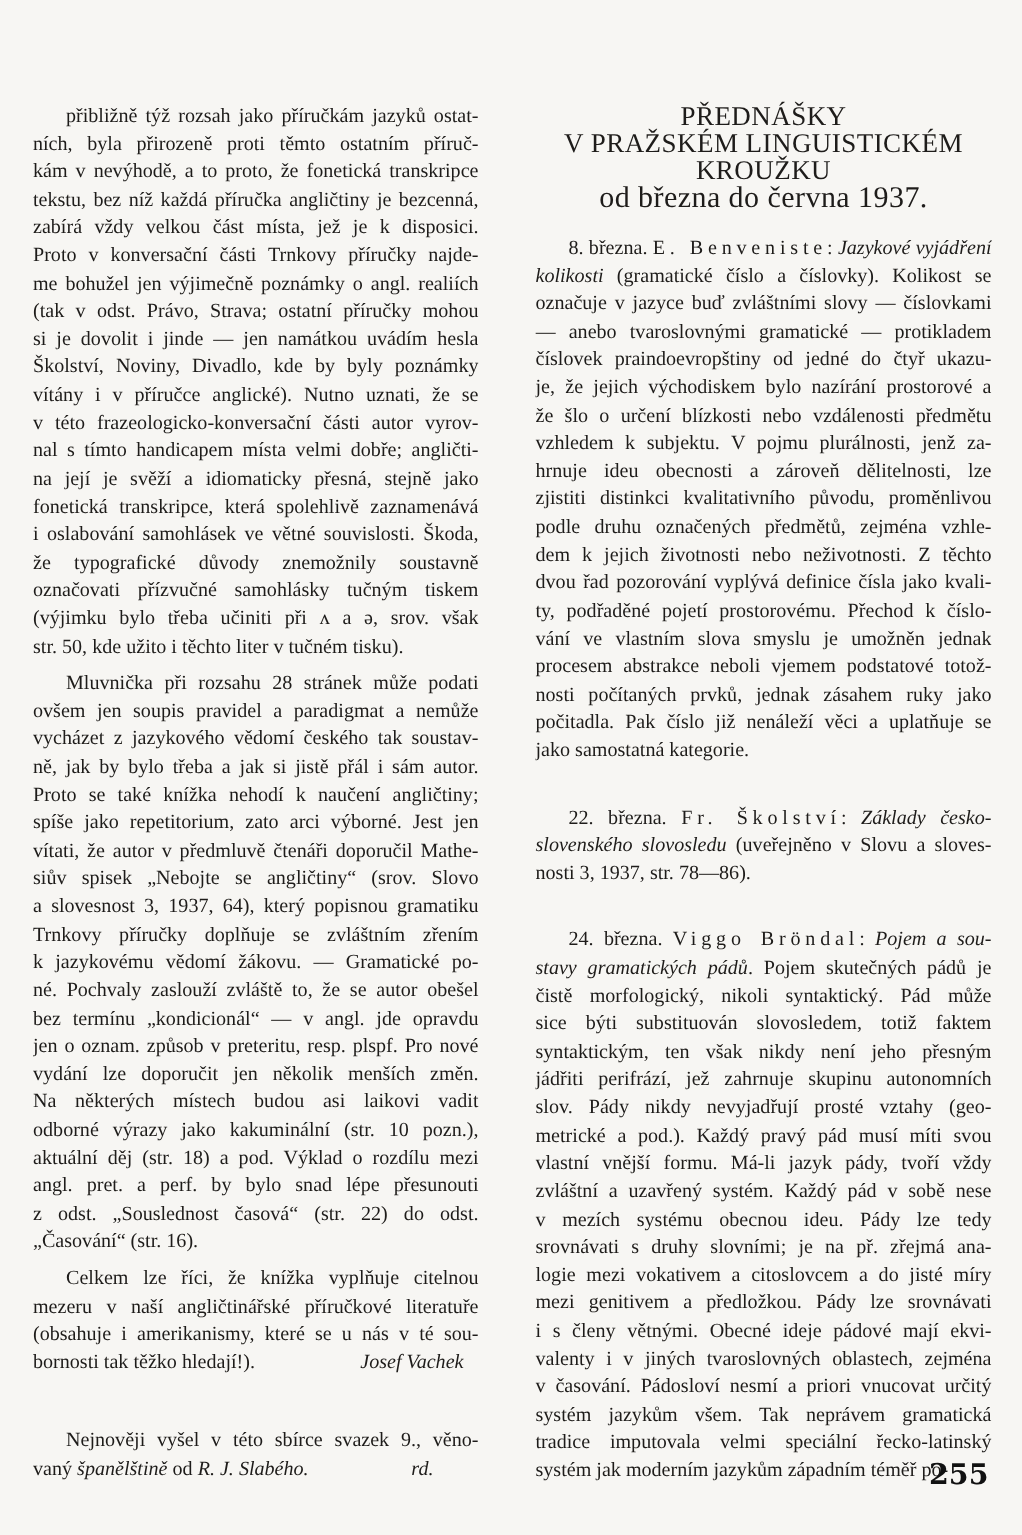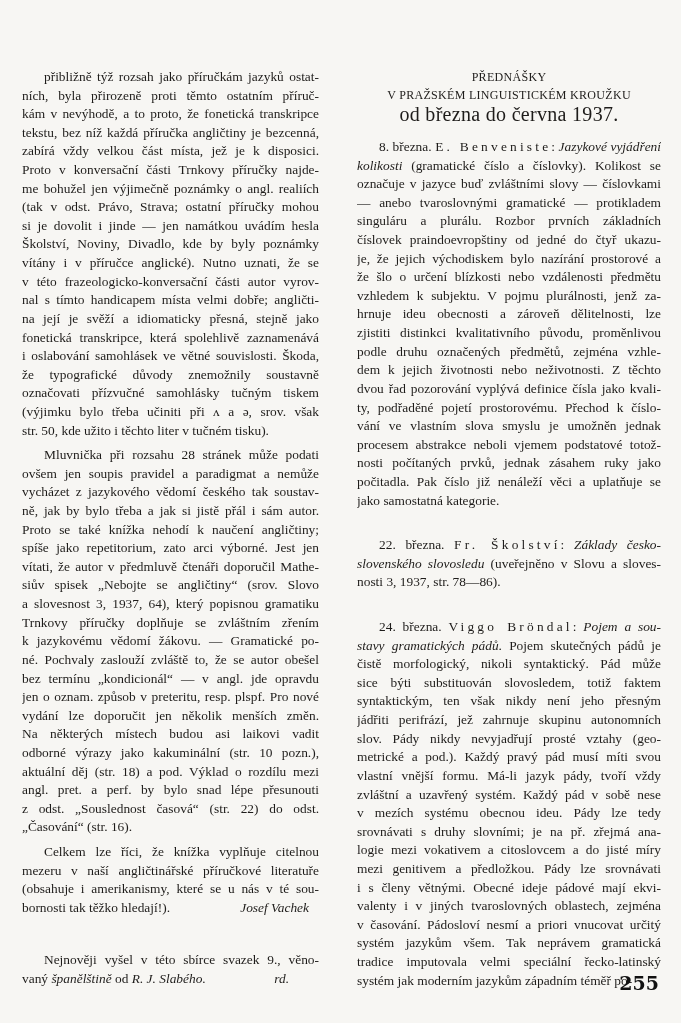--- a/index.html
+++ b/index.html
@@ -11,21 +11,21 @@
   .left { left: 22px; width: 297px; }
   .right { left: 357px; width: 304px; }
   .line {
     display: block; font-size: 12.2px; line-height: 18.62px; white-space: nowrap;
     text-align: justify; text-align-last: justify; height: 18.62px; overflow: hidden;
     font-family: "Liberation Serif", serif; font-size: 13.4px;
   }
   .line.last { text-align-last: left; }
   .line.indent { padding-left: 22px; }
   .gap2 { height: 34px; }
-  .heading { text-align: center; font-family: "Liberation Serif", serif; font-size: 12px; line-height: 18px; letter-spacing: 0.3px; }
+  .heading { text-align: center; font-family: "Liberation Serif", serif; font-size: 18px; line-height: 18px; letter-spacing: 0.3px; }
   .heading.sub { font-size: 20px; line-height: 20px; }
   .i { font-style: italic; }
   .sp { letter-spacing: 3.2px; }
   .sig { float: right; font-style: italic; }
   .page-number {
     position: absolute; right: 22px; top: 972px; font-family: "DejaVu Serif", serif;
     font-weight: bold; font-size: 19px; color: #111; text-align: right;
   }
 </style>
 </head>
@@ -97,21 +97,20 @@
   <div class="heading">PŘEDNÁŠKY</div>
   <div class="heading">V PRAŽSKÉM LINGUISTICKÉM KROUŽKU</div>
   <div class="heading sub">od března do června 1937.</div>
   <div style="height:14px"></div>
   <div id="lectures">
       <div>
         <span class="line indent"><span>8. března.</span> <span class="sp">E. Benveniste</span>: <span class="i">Jazykové vyjádření</span></span>
         <span class="line"><span class="i">kolikosti</span><span> (gramatické číslo a číslovky). Kolikost se</span></span>
         <span class="line">označuje v jazyce buď zvláštními slovy — číslovkami</span>
         <span class="line">— anebo tvaroslovnými gramatické — protikladem</span>
-        <span class="line">singuláru a plurálu. Rozbor prvních základních</span>
         <span class="line">číslovek praindoevropštiny od jedné do čtyř ukazu-</span>
         <span class="line">je, že jejich východiskem bylo nazírání prostorové a</span>
         <span class="line">že šlo o určení blízkosti nebo vzdálenosti předmětu</span>
         <span class="line">vzhledem k subjektu. V pojmu plurálnosti, jenž za-</span>
         <span class="line">hrnuje ideu obecnosti a zároveň dělitelnosti, lze</span>
         <span class="line">zjistiti distinkci kvalitativního původu, proměnlivou</span>
         <span class="line">podle druhu označených předmětů, zejména vzhle-</span>
         <span class="line">dem k jejich životnosti nebo neživotnosti. Z těchto</span>
         <span class="line">dvou řad pozorování vyplývá definice čísla jako kvali-</span>
         <span class="line">ty, podřaděné pojetí prostorovému. Přechod k číslo-</span>

